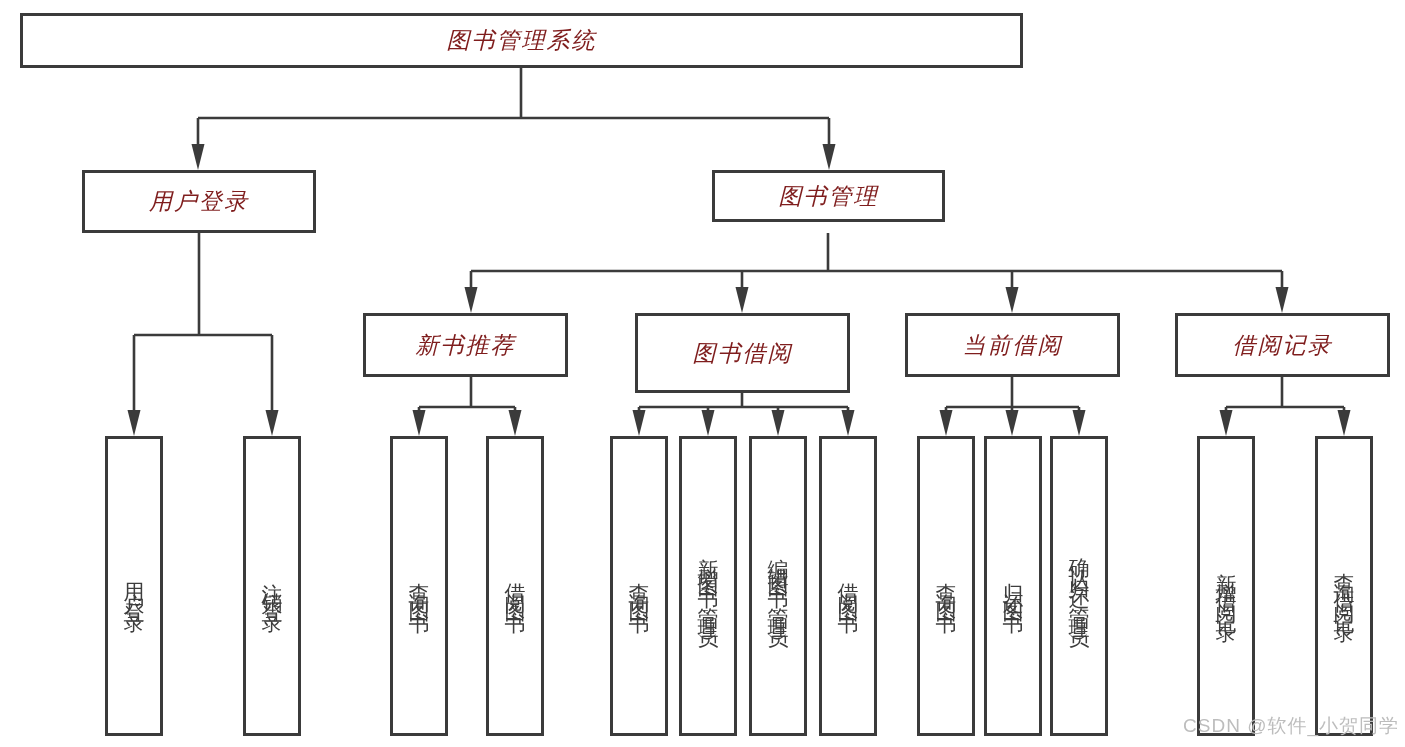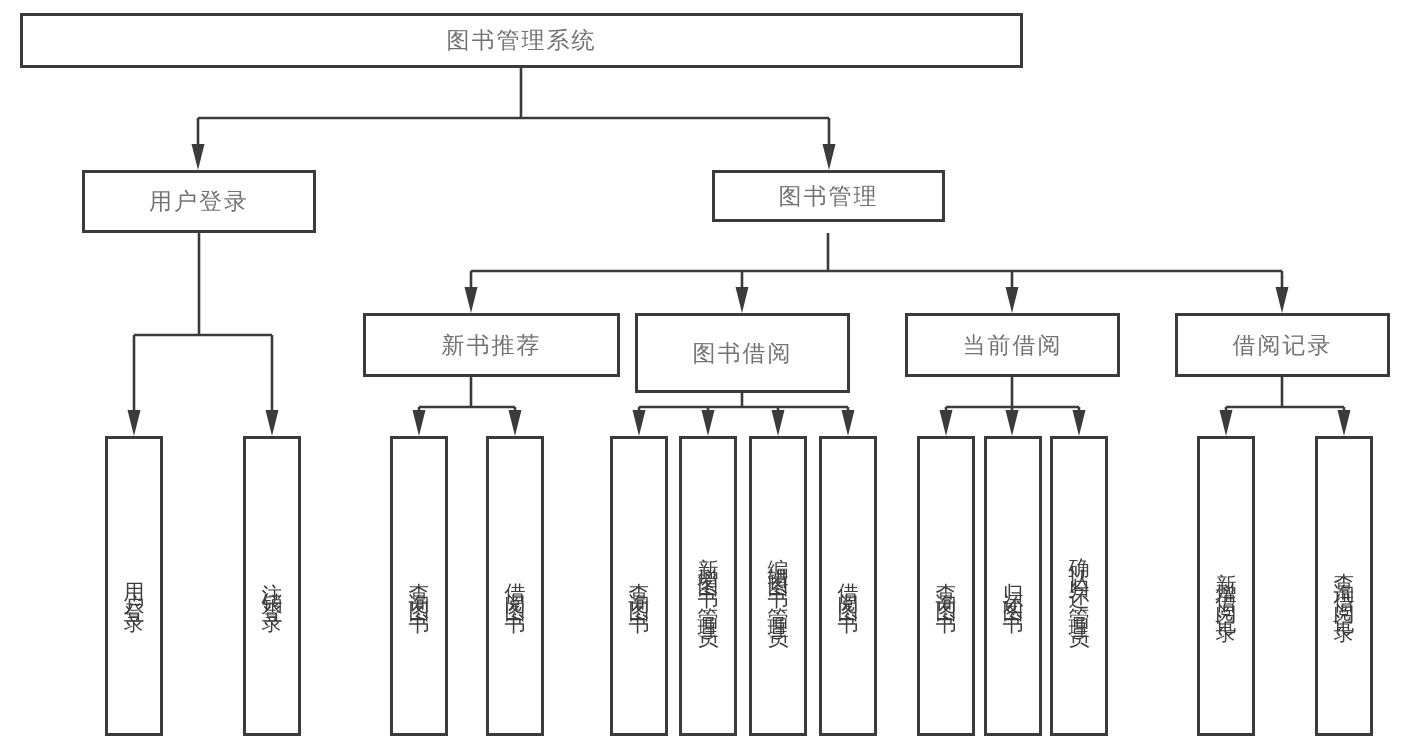--- a/index.html
+++ b/index.html
@@ -18,21 +18,22 @@
     border: 3px solid #3b3b3b;
     background: #ffffff;
     display: flex;
     align-items: center;
     justify-content: center;
   }
   .node .hlabel {
     font-size: 23px;
     letter-spacing: 2px;
     white-space: nowrap;
-    color: #737373;
+    color: #7f1d1d;
+    font-style: italic;
   }
   .node .vlabel {
     writing-mode: vertical-rl;
     text-orientation: mixed;
     font-size: 21px;
     letter-spacing: 10px;
     white-space: nowrap;
     color: #3d3d3d;
   }
   .leaf { top: 436px; width: 58px; height: 300px; }
@@ -105,21 +106,21 @@
     <span class="hlabel">图书管理系统</span>
   </div>
 
   <div class="node" style="left:82px; top:170px; width:234px; height:63px;">
     <span class="hlabel">用户登录</span>
   </div>
   <div class="node" style="left:712px; top:170px; width:233px; height:52px;">
     <span class="hlabel">图书管理</span>
   </div>
 
-  <div class="node" style="left:363px; top:313px; width:257px; height:64px;">
+  <div class="node" style="left:363px; top:313px; width:205px; height:64px;">
     <span class="hlabel">新书推荐</span>
   </div>
   <div class="node" style="left:635px; top:313px; width:215px; height:80px;">
     <span class="hlabel">图书借阅</span>
   </div>
   <div class="node" style="left:1175px; top:313px; width:215px; height:64px;">
     <span class="hlabel">借阅记录</span>
   </div>
   <div class="node" style="left:905px; top:313px; width:215px; height:64px;">
     <span class="hlabel">当前借阅</span>
@@ -162,14 +163,15 @@
     <span class="vlabel">确认归还（管理员）</span>
   </div>
 
   <div class="node leaf" style="left:1197px;">
     <span class="vlabel">新增借阅记录</span>
   </div>
   <div class="node leaf" style="left:1315px;">
     <span class="vlabel">查询借阅记录</span>
   </div>
 
+  <div class="watermark">CSDN @软件_小贺同学</div>
 
 </div>
 
 </body></html>

